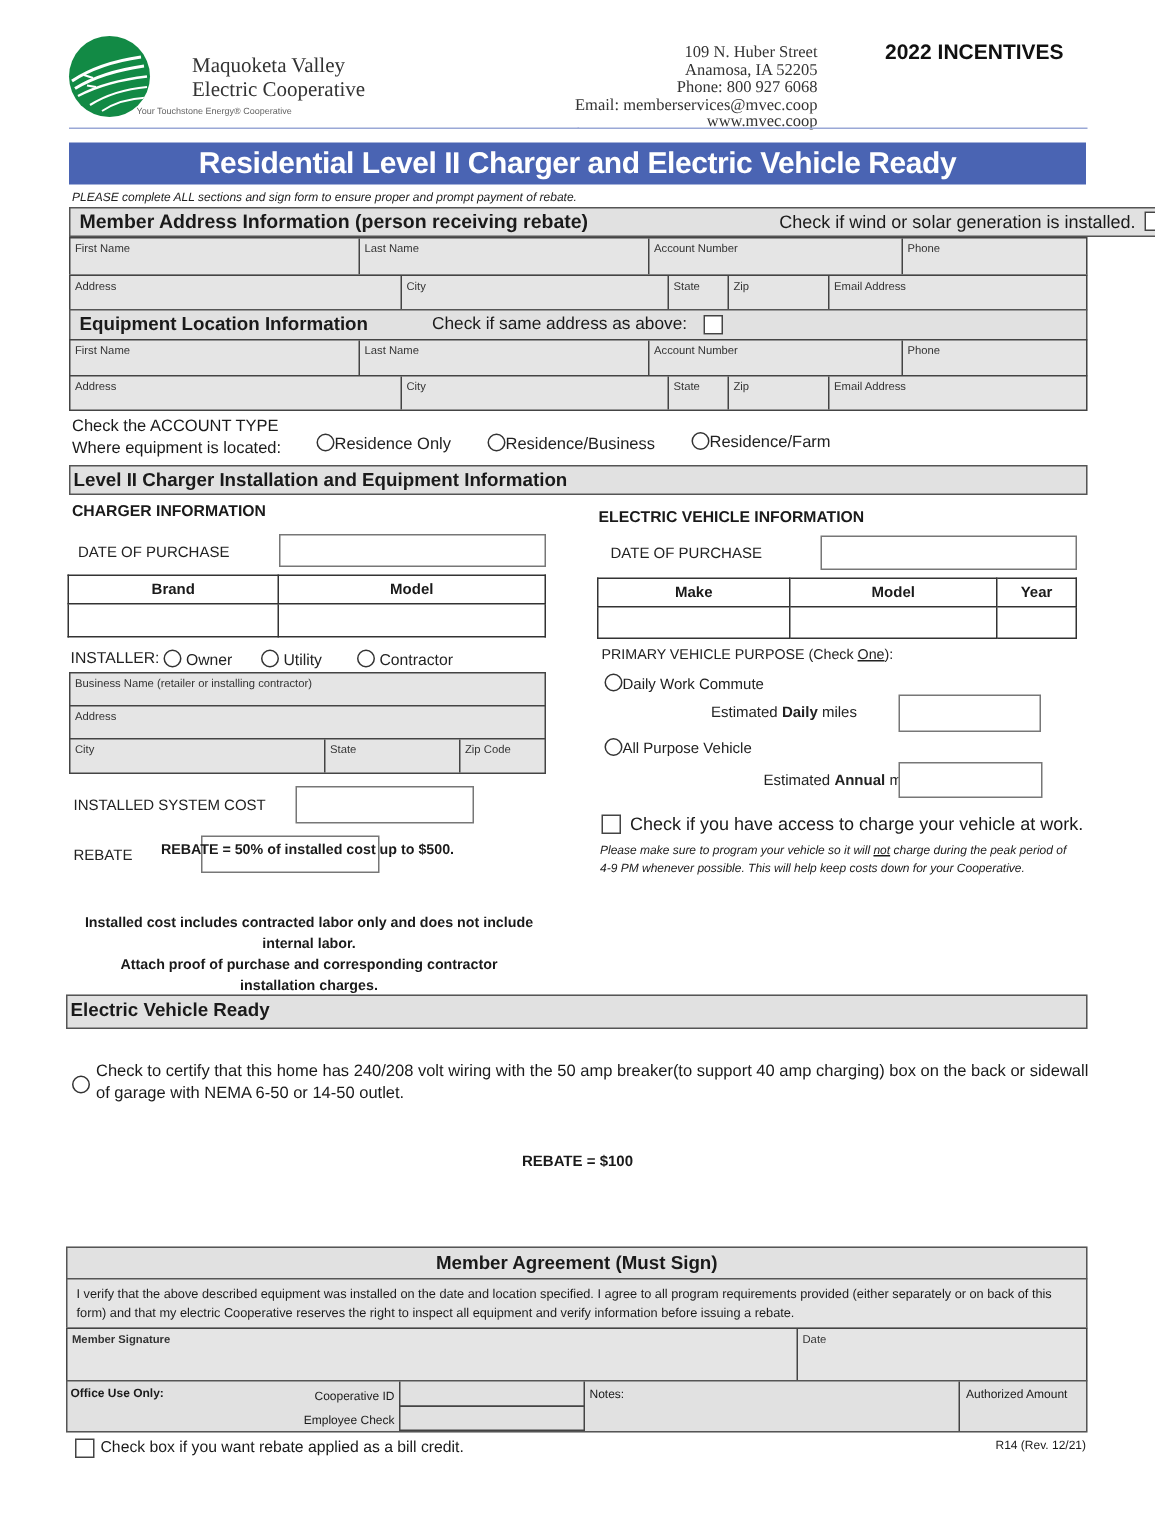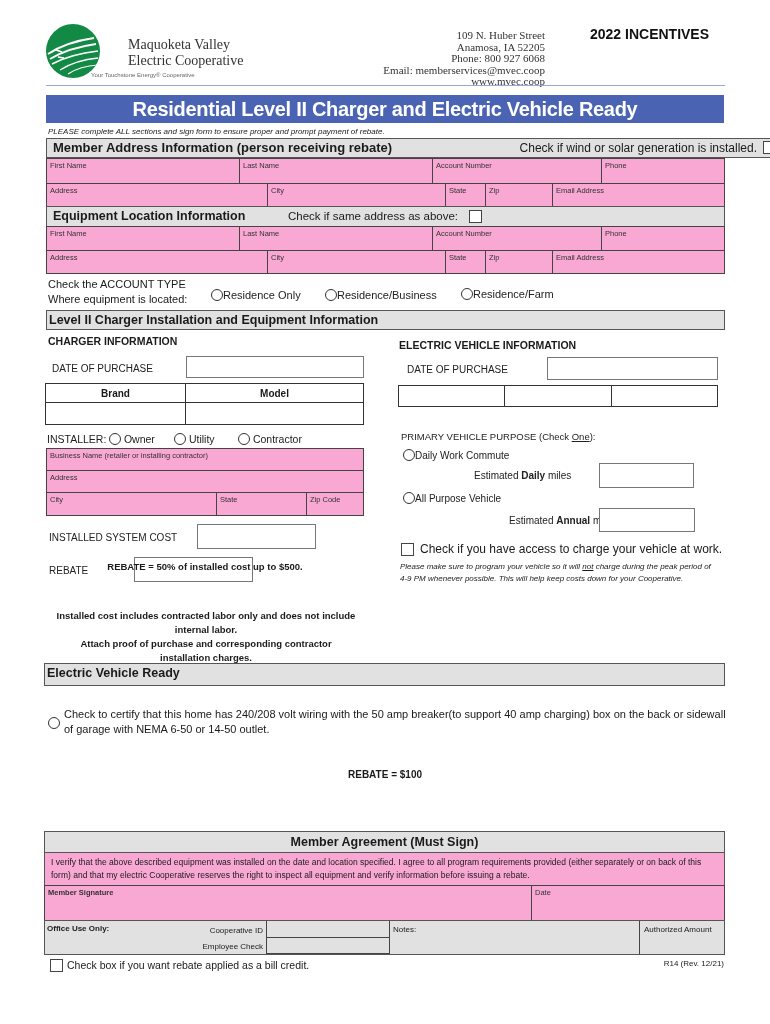--- a/index.html
+++ b/index.html
@@ -15,21 +15,21 @@
   .hdr-rule { left: 46px; top: 85px; width: 340px; height: 1px; background: #9aa8d6; }
   .hdr-rule2 { left: 385px; top: 85px; width: 340px; height: 1px; background: #9aa8d6; }
   .address { left: 380px; top: 30px; width: 165px; text-align: right; font-size: 11px; line-height: 11.5px; color: #333; }
   .incentives { left: 590px; top: 26px; font-size: 14px; font-weight: bold; color: #111; }
 
   .title-bar { left: 46px; top: 95px; width: 678px; height: 28px; background: #4a64b3; color: #fff; font-size: 20px; font-weight: bold; text-align: center; line-height: 28px; letter-spacing: -0.3px; }
   .instruction { left: 48px; top: 127px; font-size: 8px; font-style: italic; color: #222; }
 
   
   .sec-head { background: #e1e1e1; border: 1.5px solid #555; }
-  .box { border: 1.5px solid #444; background: #f9a8d4; }
+  .box { border: 1.5px solid #444; background: #e5e5e5; }
   .cell { position: absolute; border-right: 1.5px solid #444; top: 0; bottom: 0; }
   .cell-label { position: absolute; left: 3px; top: 2px; font-size: 7.5px; color: #333; white-space: nowrap; }
   .checkbox { width: 13px; height: 13px; border: 1.2px solid #444; background: #fff; display: inline-block; }
   .radio { width: 12px; height: 12px; border: 1.2px solid #333; border-radius: 50%; background: #fff; display: inline-block; vertical-align: -2px; }
   .field { border: 1.5px solid #777; background: #fff; }
   .lbl { font-size: 10px; color: #222; white-space: nowrap; }
   .bold { font-weight: bold; }
 
   .tbl { border-collapse: collapse; position: absolute; }
   .tbl td { border: 1.5px solid #333; font-size: 10px; font-weight: bold; text-align: center; }
@@ -206,20 +206,25 @@
 <div class="abs bold" style="left:46px;top:561px;width:318px;text-align:center;font-size:9.5px;">REBATE = 50% of installed cost up to $500.</div>
 <div class="abs bold" style="left:56px;top:609px;width:300px;text-align:center;font-size:9.5px;line-height:13.5px;">Installed cost includes contracted labor only and does not include internal labor.</div>
 <div class="abs bold" style="left:56px;top:637px;width:300px;text-align:center;font-size:9.5px;line-height:13.5px;">Attach proof of purchase and corresponding contractor installation charges.</div>
 
 <div class="abs bold" style="left:399px;top:339px;font-size:10.5px;">ELECTRIC VEHICLE INFORMATION</div>
 <div class="abs lbl" style="left:407px;top:364px;">DATE OF PURCHASE</div>
 <div class="abs field" style="left:547px;top:357px;width:171px;height:23px;"></div>
 
 <table class="tbl" style="left:398px;top:385px;width:320px;">
   <tbody>
+      <tr style="height:19px;">
+        <td style="width:128px;">Make</td>
+        <td style="width:138px;">Model</td>
+        <td>Year</td>
+      </tr>
   <tr style="height:21px;">
         <td></td>
         <td></td>
         <td></td>
       </tr>
 </tbody>
   </table>
 
 <div class="abs lbl" style="left:401px;top:431px;font-size:9.5px;">
   <span>PRIMARY VEHICLE PURPOSE (Check </span><u>One</u><span>):</span>

